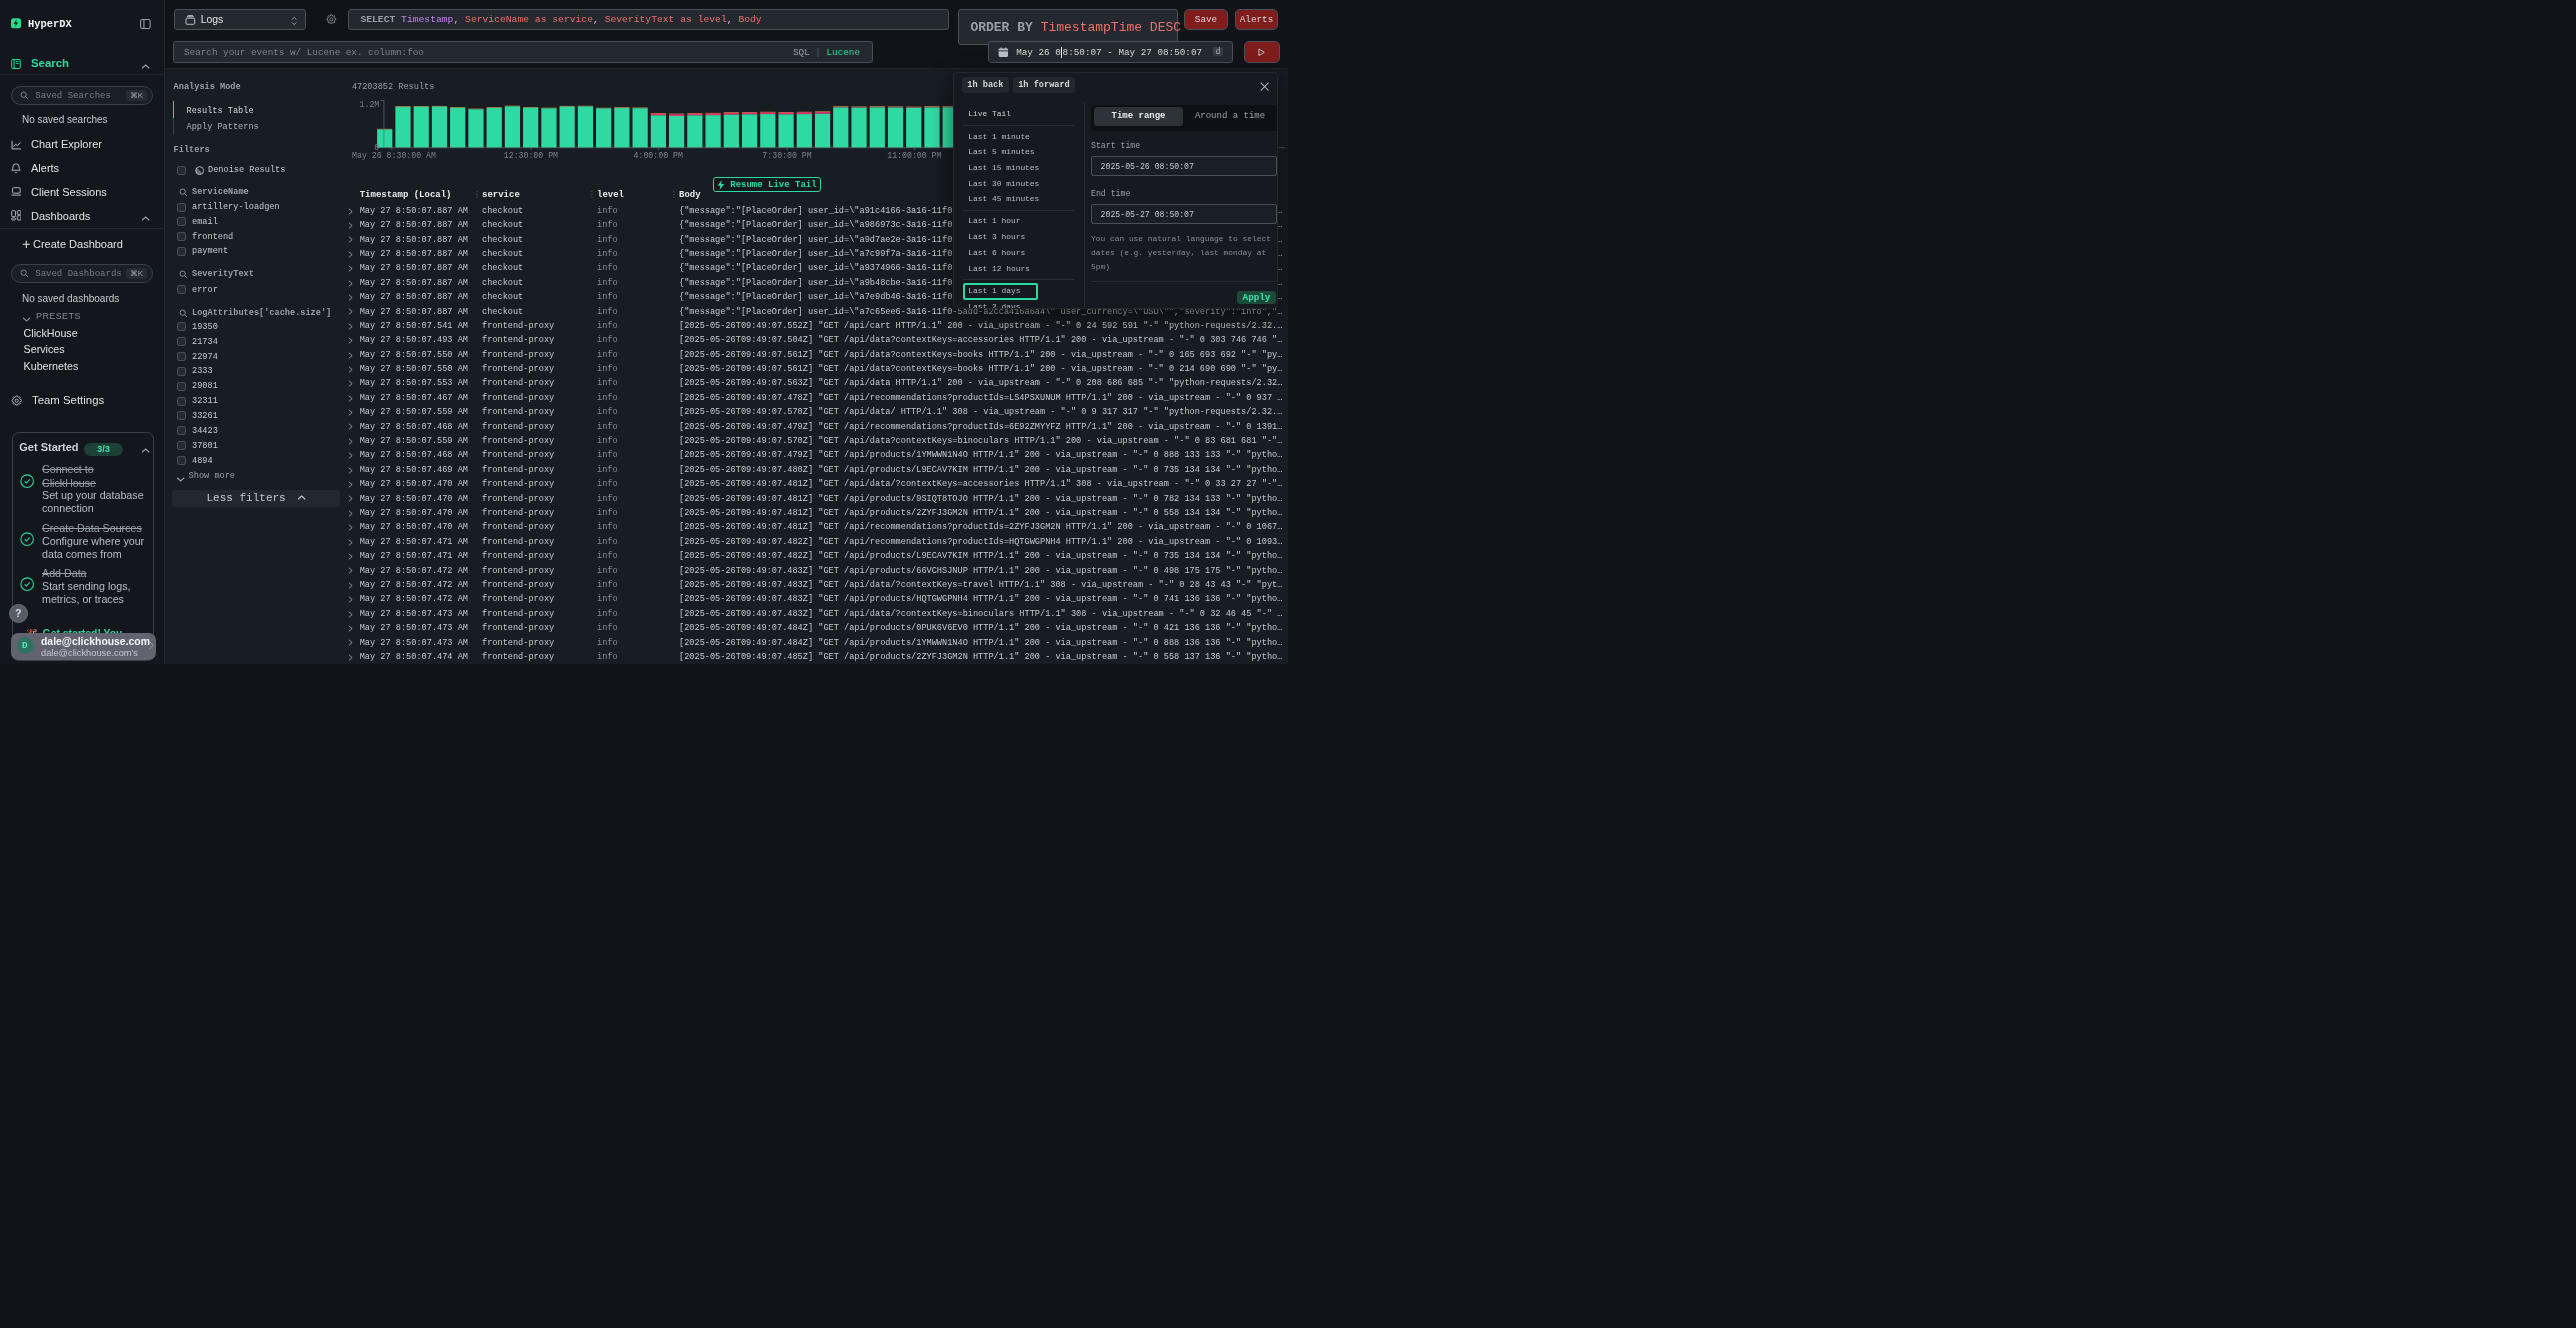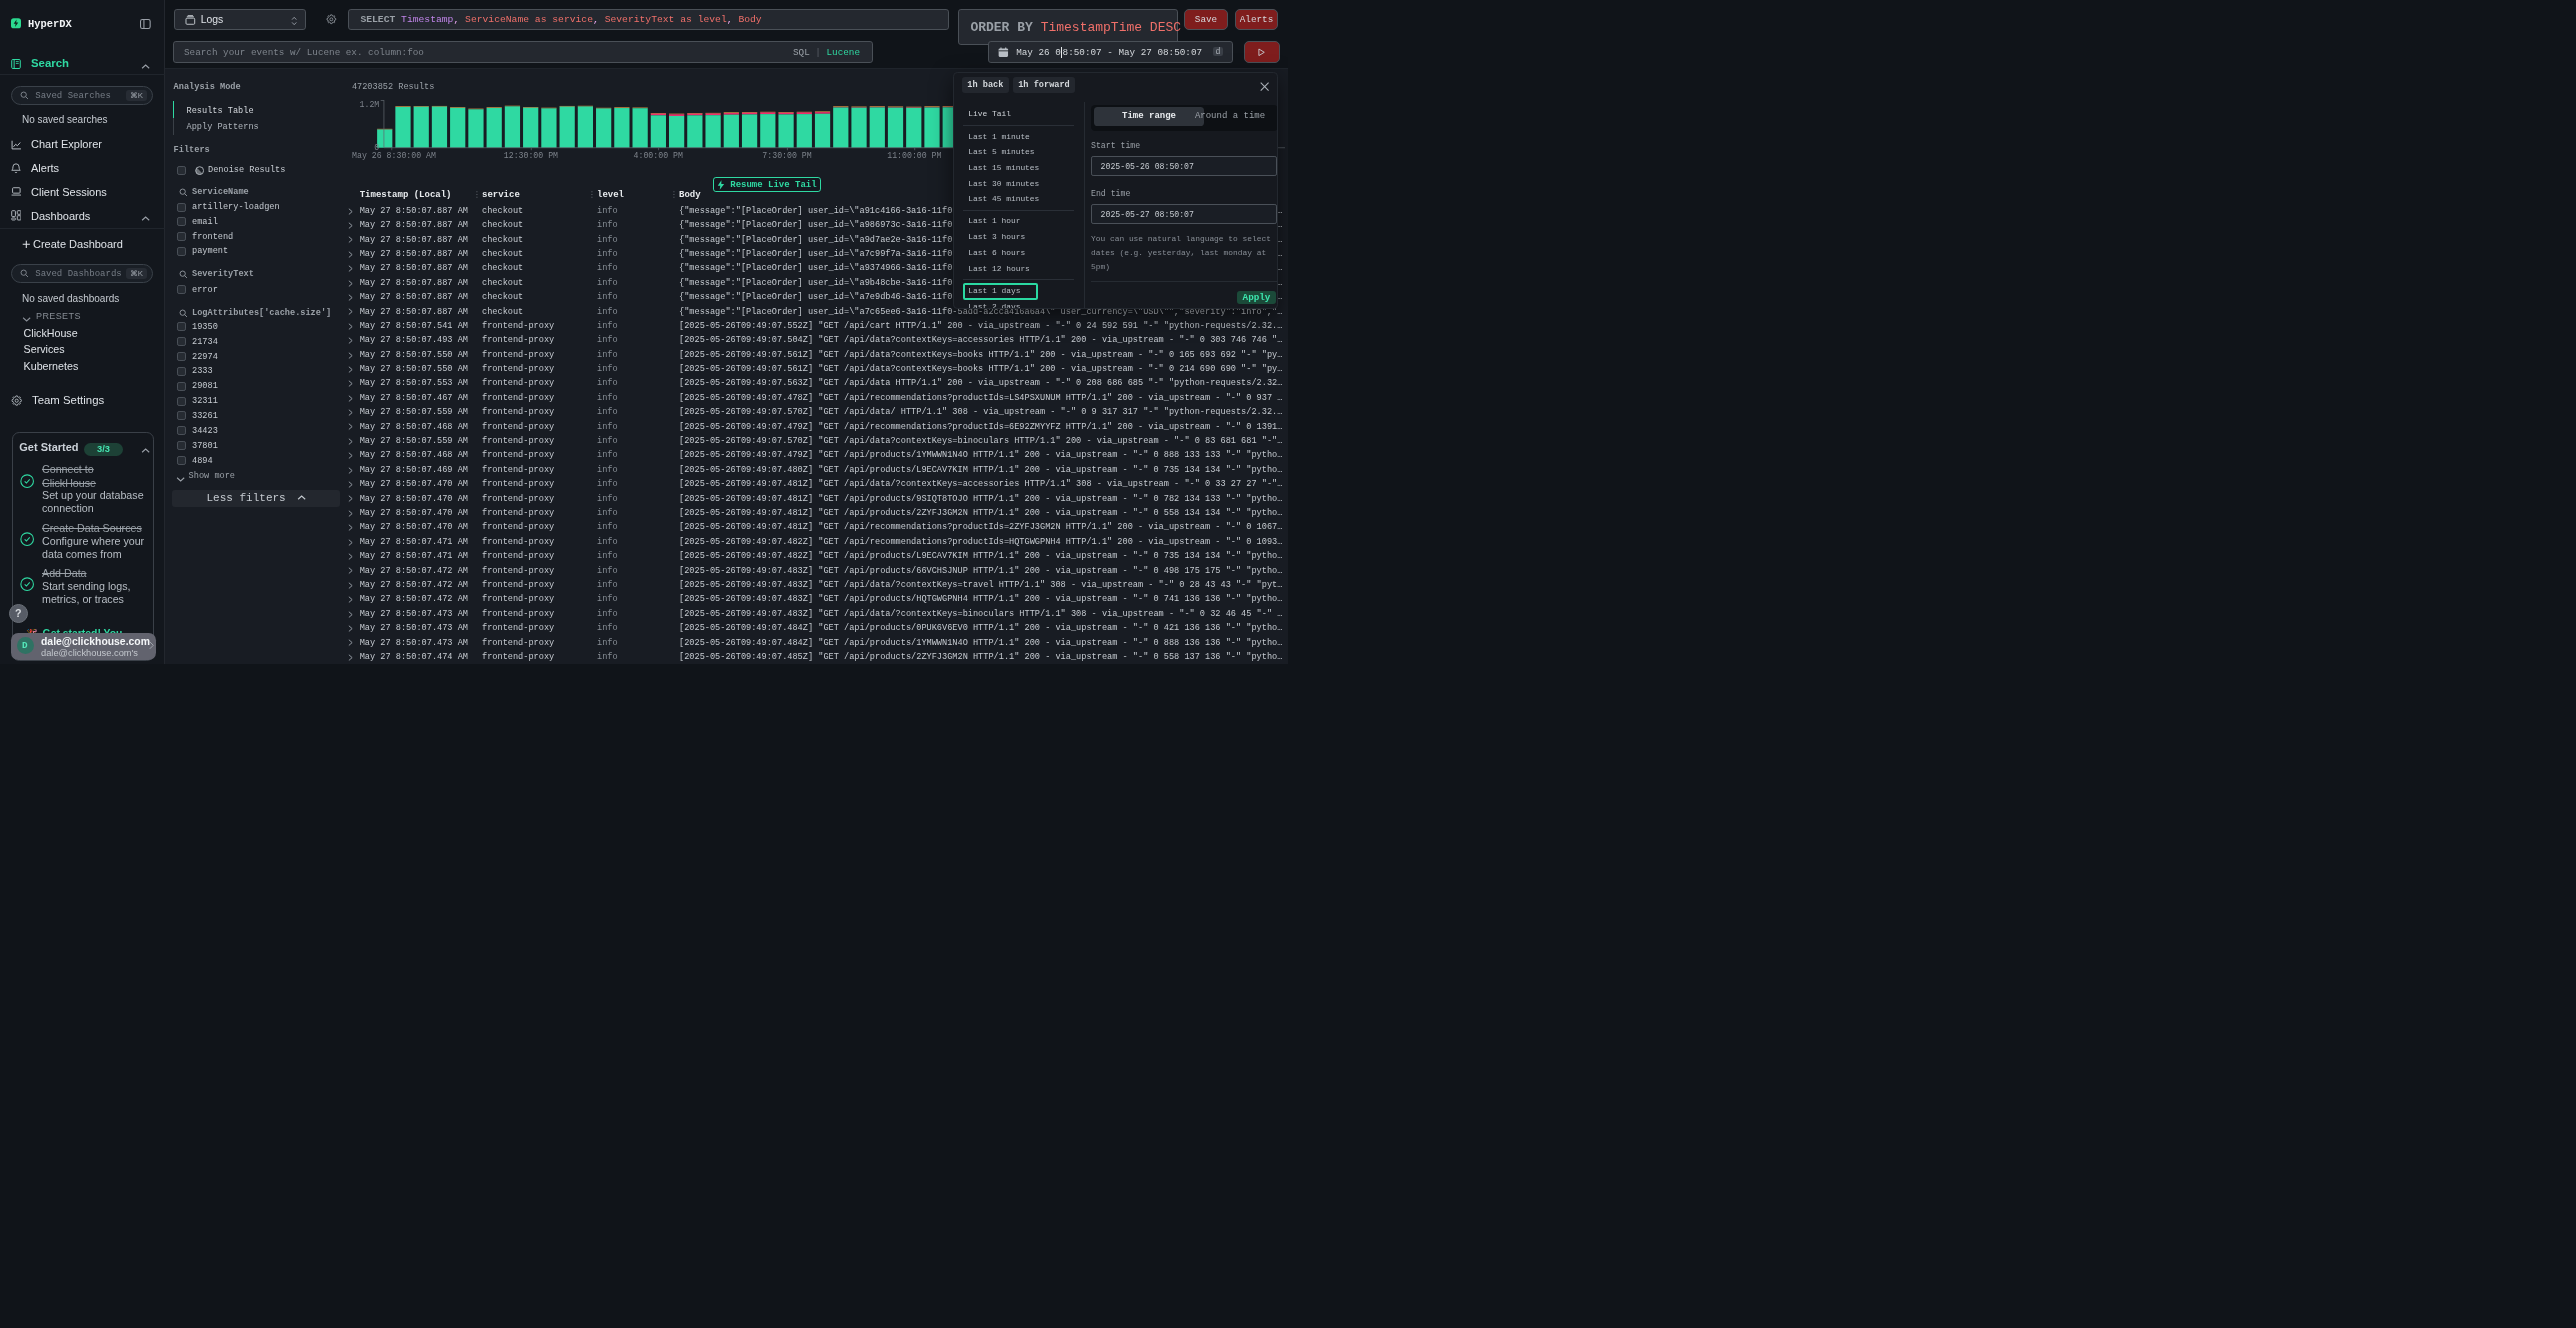--- a/index.html
+++ b/index.html
@@ -786,21 +786,21 @@
   <div class="tpitem" style="top:175px">Last 6 hours</div>
   <div class="tpitem" style="top:191px">Last 12 hours</div>
   <div class="tpdiv" style="top:206px"></div>
   <div class="abs" style="left:9.3px;top:210px;width:75px;height:16.5px;border:2.1px solid #2bd9a2;border-radius:2.1px"></div>
   <div class="tpitem" style="top:213px">Last 1 days</div>
   <div class="tpitem" style="top:229px">Last 2 days</div>
 
   <div class="abs" style="left:130px;top:29px;width:0;height:208px;border-left:0.7px solid #262b32"></div>
 
   <div class="abs" style="left:137px;top:31.5px;width:187px;height:26px;background:#0d1014;border-radius:4.3px"></div>
-  <div class="abs" style="left:140px;top:34px;width:110px;height:19.3px;background:#2e333a;border-radius:3.6px;text-align:center;font-size:9px;font-weight:bold;color:#e8ebee;line-height:19.3px">Time range</div>
+  <div class="abs" style="left:140px;top:34px;width:89px;height:19.3px;background:#2e333a;border-radius:3.6px;text-align:center;font-size:9px;font-weight:bold;color:#e8ebee;line-height:19.3px">Time range</div>
   <div class="abs" style="left:230px;top:34px;width:92px;height:19.3px;text-align:center;font-size:9px;color:#9aa0a7;line-height:19.3px">Around a time</div>
 
   <div class="tplab" style="top:68px">Start time</div>
   <div class="tpinput" style="top:83px">2025-05-26 08:50:07</div>
   <div class="tplab" style="top:116px">End time</div>
   <div class="tpinput" style="top:131px">2025-05-27 08:50:07</div>
   <div class="abs" style="left:137px;top:159px;width:195px;font-size:7.9px;color:#878d95;line-height:14px">You can use natural language to select<br>dates (e.g. yesterday, last monday at<br>5pm)</div>
   <div class="abs" style="left:137px;top:208px;width:186px;border-top:0.7px solid #262b32"></div>
   <div class="abs" style="left:283px;top:218px;width:39px;height:13px;background:#1b4a39;border-radius:2.9px;text-align:center;font-size:9.3px;font-weight:bold;color:#3ce6ae;line-height:13px">Apply</div>
 </div>

